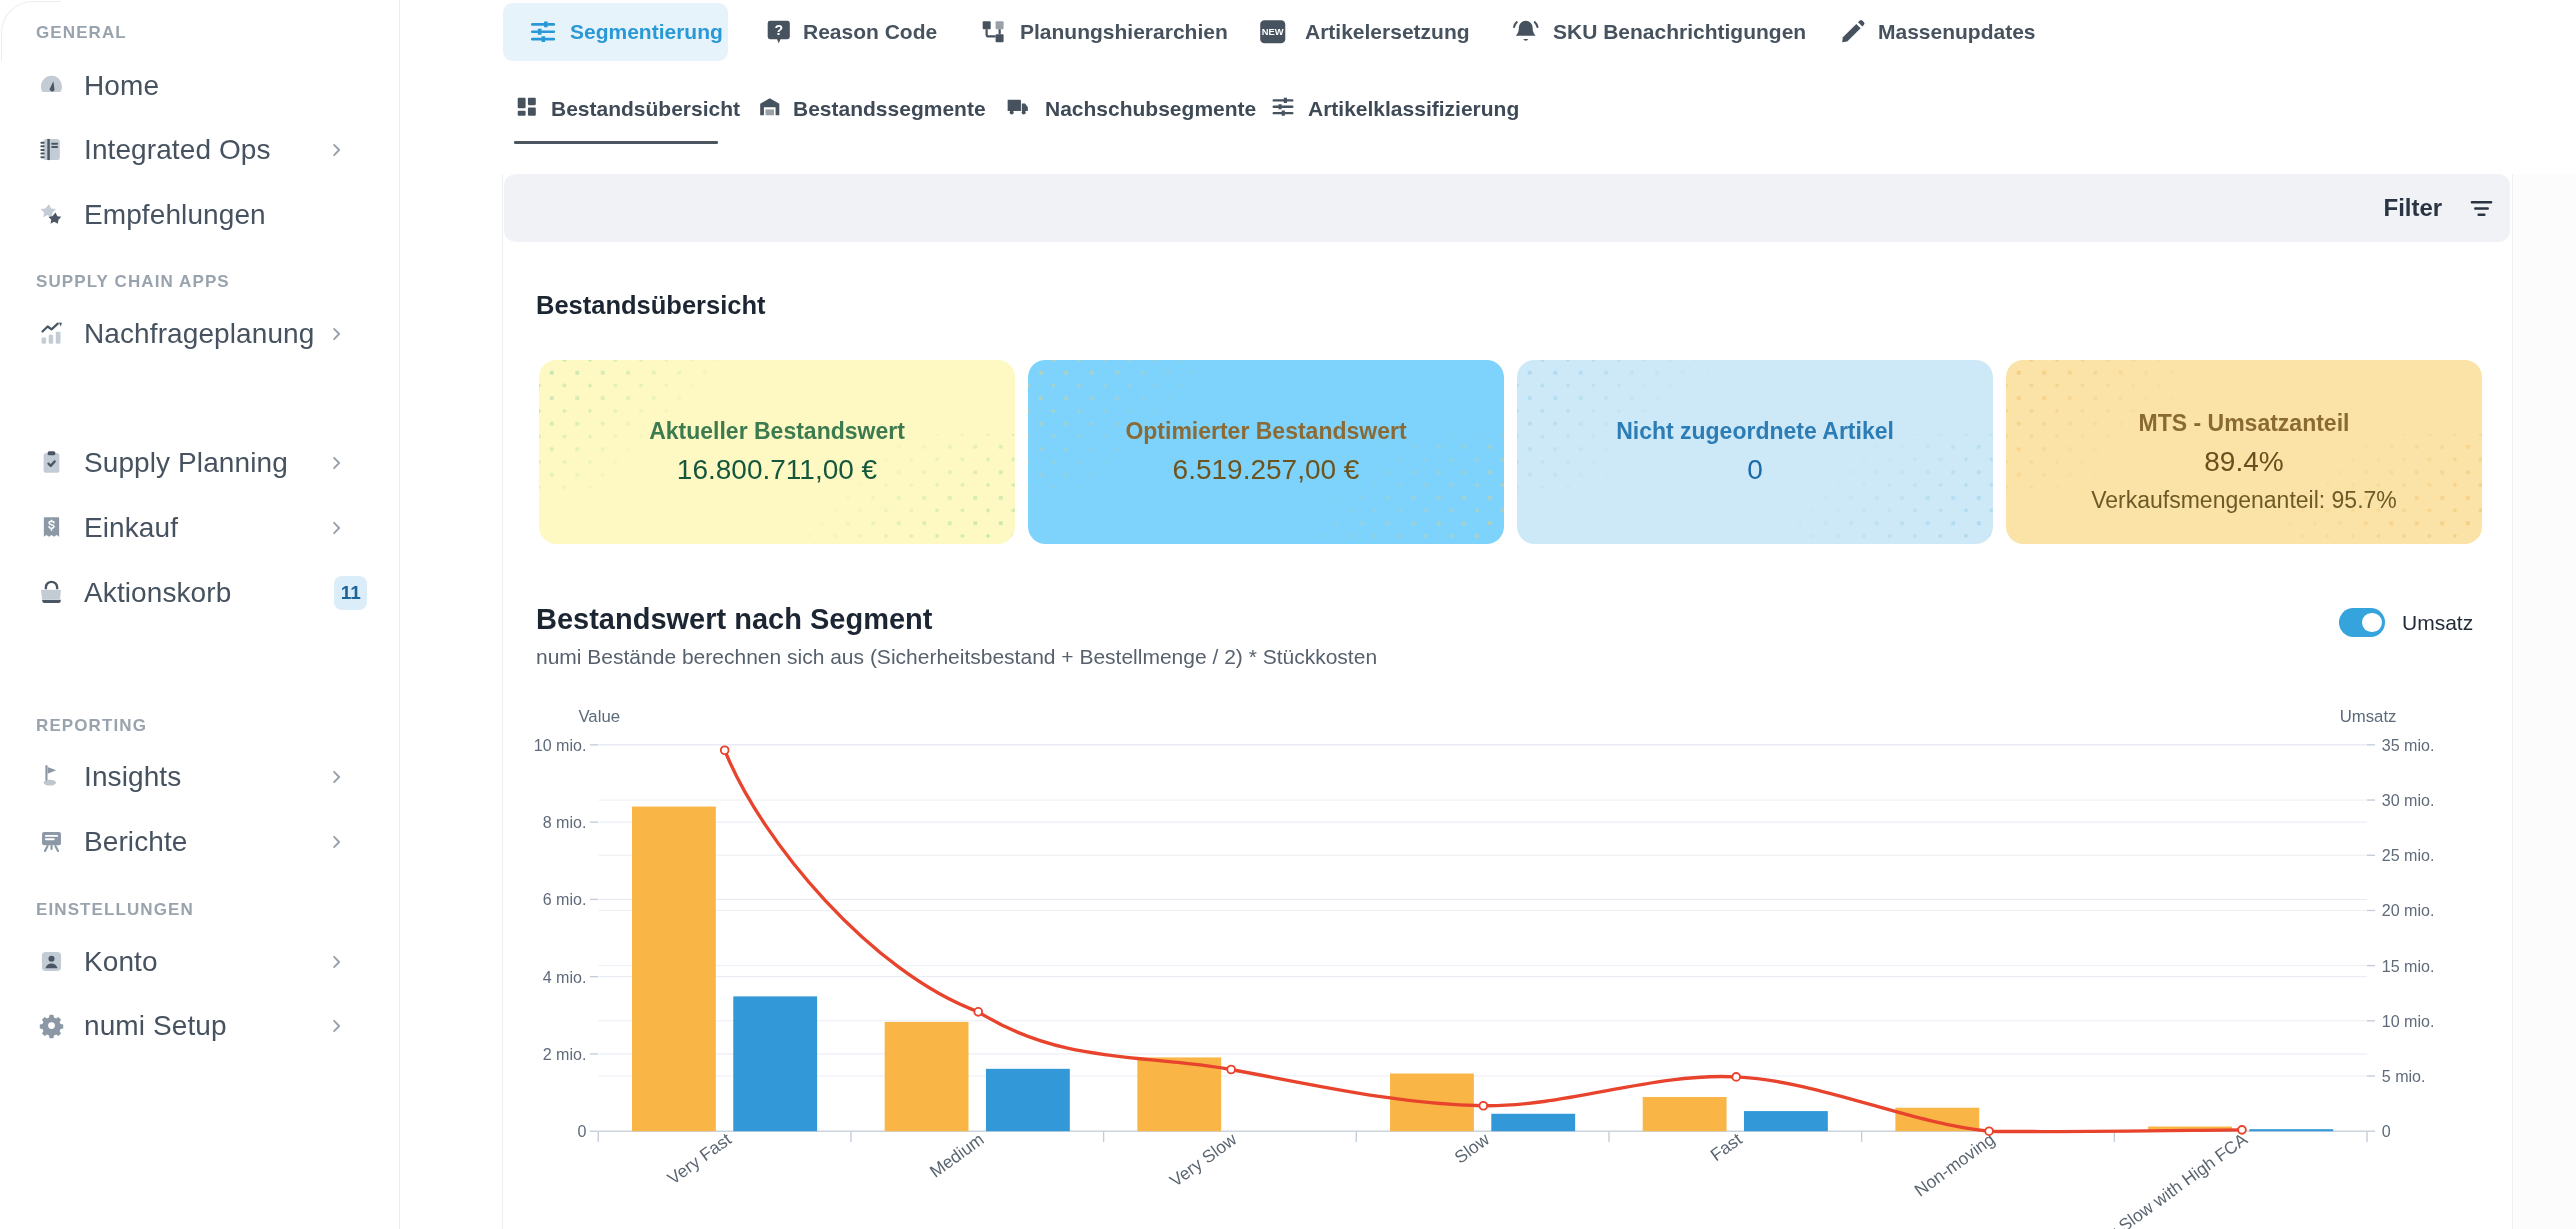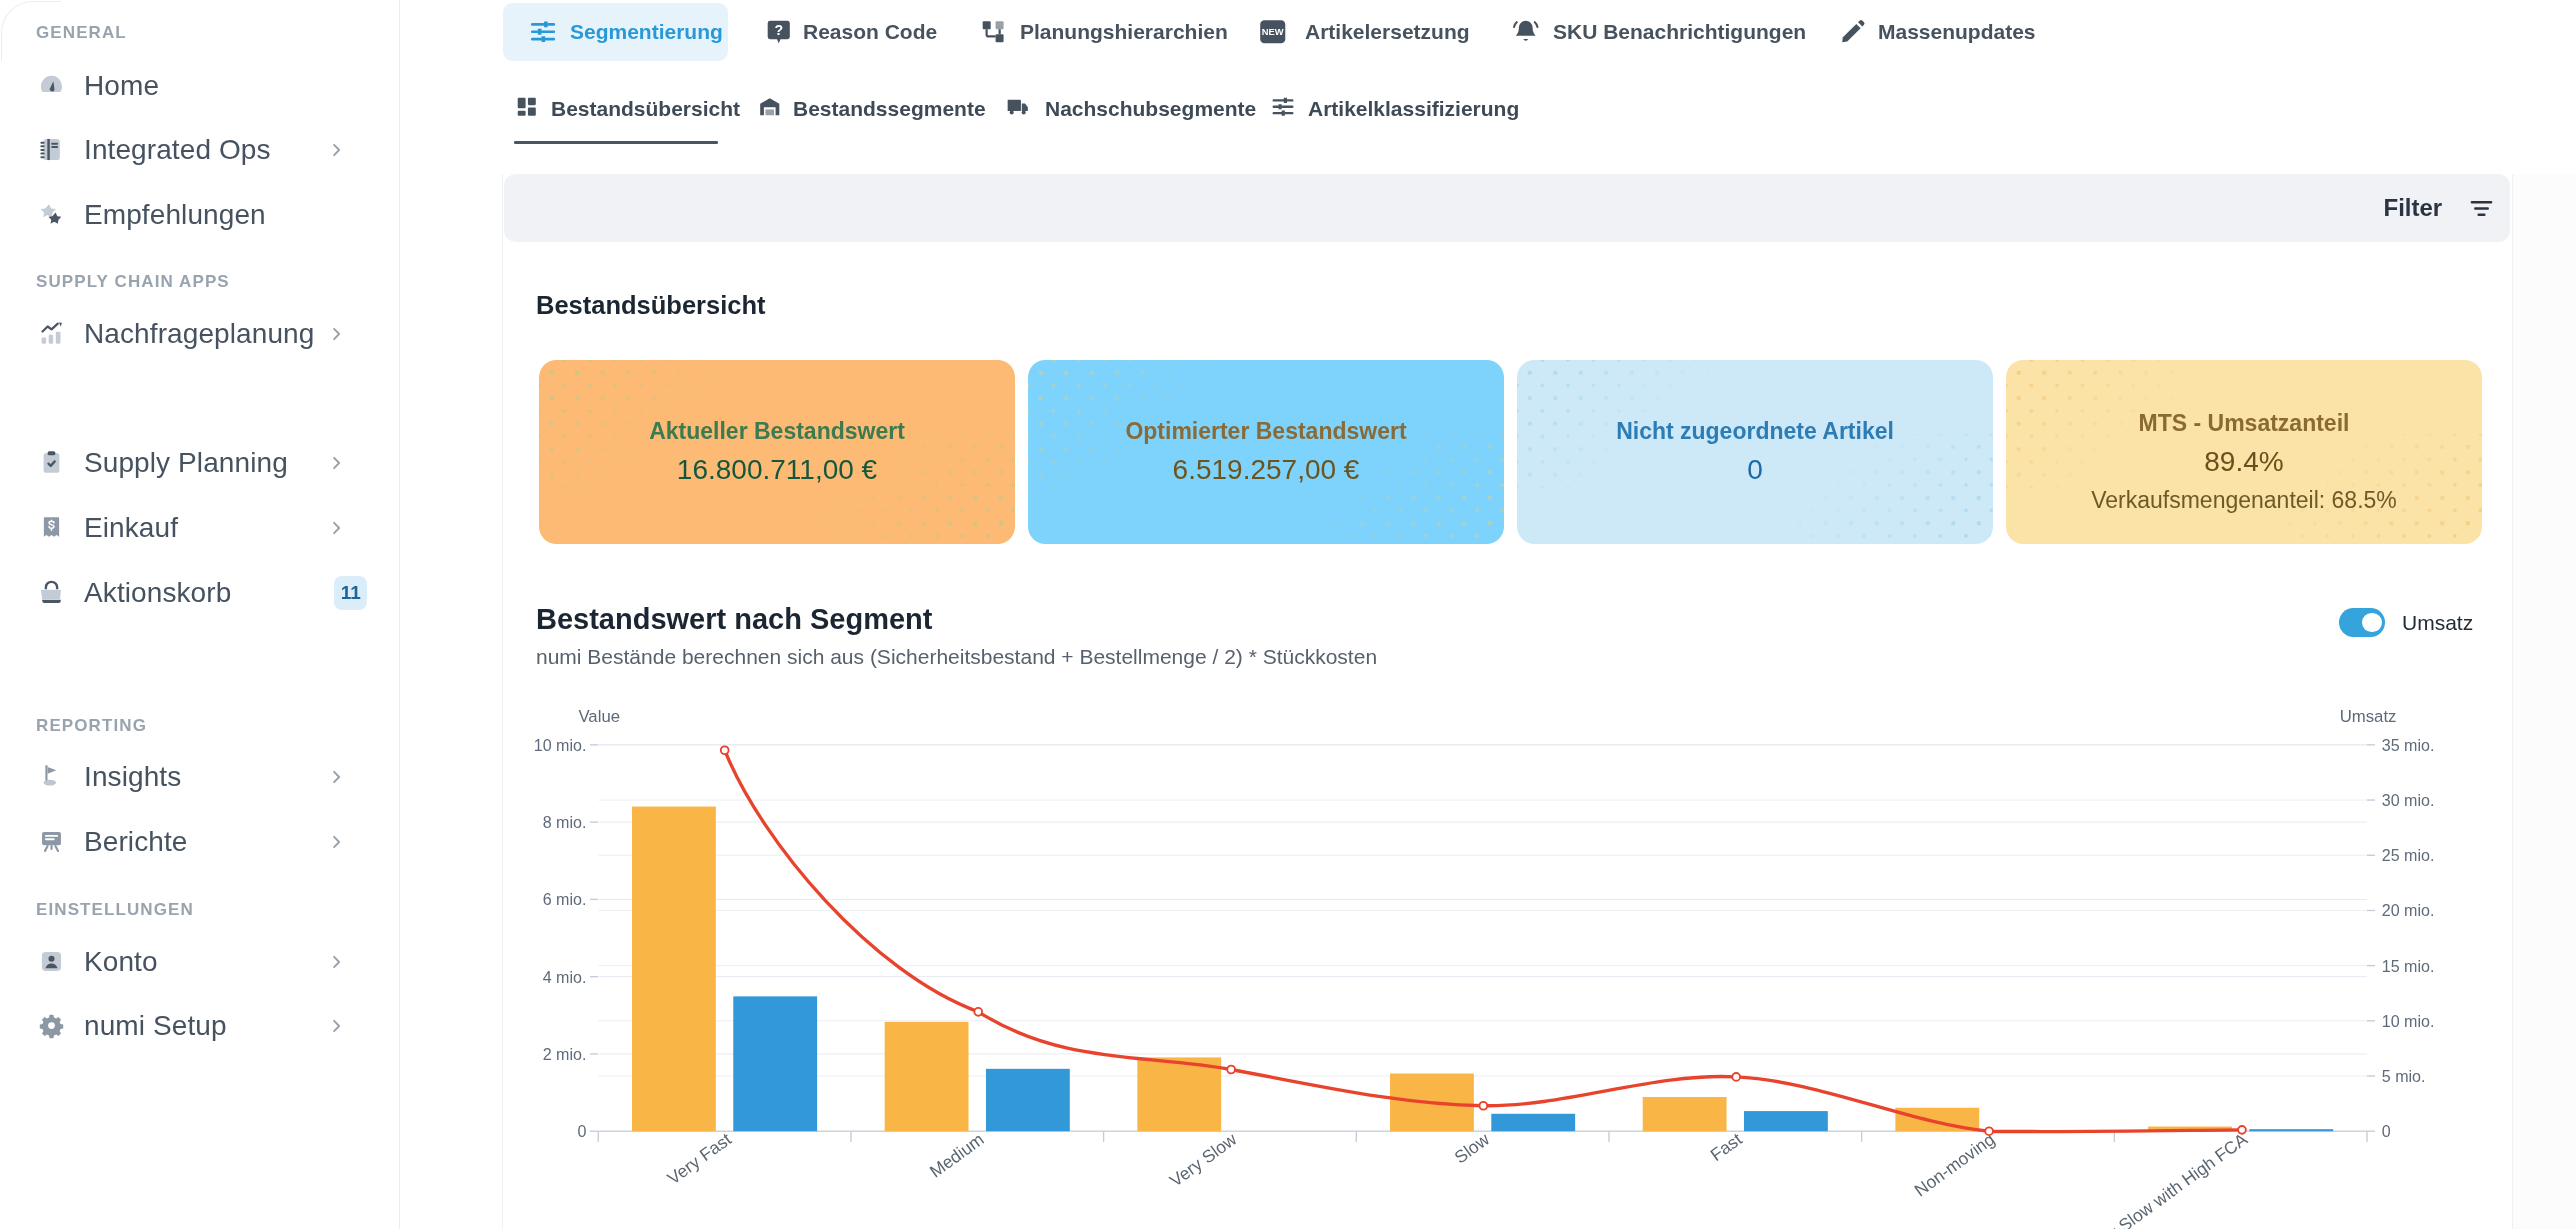--- a/index.html
+++ b/index.html
@@ -245,21 +245,21 @@
     </svg></div>
 <div class="ttxt2" style="left:1308px">Artikelklassifizierung</div>
 <div class="underl"></div>
 <div class="filterbar">
     <span class="ftxt">Filter</span>
     <svg viewBox="0 0 24 24" width="27" height="27" style="color:#2a3442;flex:none;" fill="currentColor">
       <path d="M3.5 6.5h17M6.5 12h11M9.5 17.5h5" stroke="currentColor" stroke-width="2.3" fill="none" stroke-linecap="round"></path>
     </svg>
   </div>
 <div class="h2" style="top:291px">Bestandsübersicht</div>
-<div class="card" style="left:539px;background:#fdba74;">
+<div class="card" style="left:539px;background:#fef9c3;">
   <div class="dots tl" style="background-image:radial-gradient(#93d49e 2px, transparent 2.5px),radial-gradient(#93d49e 1.5px, transparent 1.9px)"></div>
   <div class="dots br" style="background-image:radial-gradient(#93d49e 2px, transparent 2.5px),radial-gradient(#93d49e 1.5px, transparent 1.9px)"></div>
   <div class="ctitle" style="color:#3c7a50">Aktueller Bestandswert</div>
   <div class="cnum" style="color:#15573d">16.800.711,00 €</div>
 </div>
 <div class="card" style="left:1028px;background:#7dd3fc;align-items:center;">
   <div class="dots tl" style="background-image:radial-gradient(#f2cd72 2px, transparent 2.5px),radial-gradient(#f2cd72 1.5px, transparent 1.9px)"></div>
   <div class="dots br" style="background-image:radial-gradient(#f2cd72 2px, transparent 2.5px),radial-gradient(#f2cd72 1.5px, transparent 1.9px)"></div>
   <div class="ctitle" style="color:#8a6a36">Optimierter Bestandswert</div>
   <div class="cnum" style="color:#6d531c">6.519.257,00 €</div>
@@ -268,21 +268,21 @@
   <div class="dots tl" style="background-image:radial-gradient(#8ec9ea 2px, transparent 2.5px),radial-gradient(#8ec9ea 1.5px, transparent 1.9px)"></div>
   <div class="dots br" style="background-image:radial-gradient(#8ec9ea 2px, transparent 2.5px),radial-gradient(#8ec9ea 1.5px, transparent 1.9px)"></div>
   <div class="ctitle" style="color:#2c7cb5">Nicht zugeordnete Artikel</div>
   <div class="cnum" style="color:#1a6aa6">0</div>
 </div>
 <div class="card" style="left:2006px;background:#fbe2a6;padding-top:20px;">
   <div class="dots tl" style="background-image:radial-gradient(#eeba60 2px, transparent 2.5px),radial-gradient(#eeba60 1.5px, transparent 1.9px)"></div>
   <div class="dots br" style="background-image:radial-gradient(#eeba60 2px, transparent 2.5px),radial-gradient(#eeba60 1.5px, transparent 1.9px)"></div>
   <div class="ctitle" style="color:#8a6a33">MTS - Umsatzanteil</div>
   <div class="cnum" style="color:#6b4e1d">89.4%</div>
-    <div class="csub" style="color:#6d5a27">Verkaufsmengenanteil: 68.5%</div>
+    <div class="csub" style="color:#6d5a27">Verkaufsmengenanteil: 95.7%</div>
 </div>
 <div class="sect">Bestandswert nach Segment</div>
 <div class="ssub">numi Bestände berechnen sich aus (Sicherheitsbestand + Bestellmenge / 2) * Stückkosten</div>
 <div class="toggle"></div>
 <div class="tlab">Umsatz</div>
 <svg class="chart" viewBox="748 1030 3092 803" width="2074" height="539" style="left:502px;top:691px">
 <line x1="891.5" y1="1603.7" x2="3528.4" y2="1603.7" stroke="#e9edf4" stroke-width="1.3"></line>
 <line x1="891.5" y1="1521.4" x2="3528.4" y2="1521.4" stroke="#e9edf4" stroke-width="1.3"></line>
 <line x1="891.5" y1="1439.1" x2="3528.4" y2="1439.1" stroke="#e9edf4" stroke-width="1.3"></line>
 <line x1="891.5" y1="1356.9" x2="3528.4" y2="1356.9" stroke="#e9edf4" stroke-width="1.3"></line>

